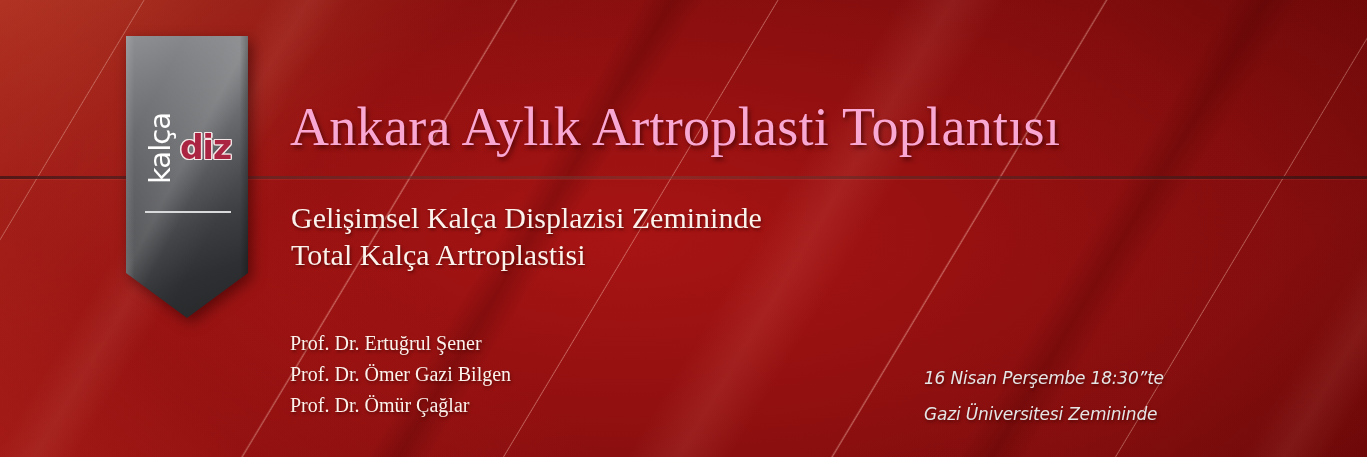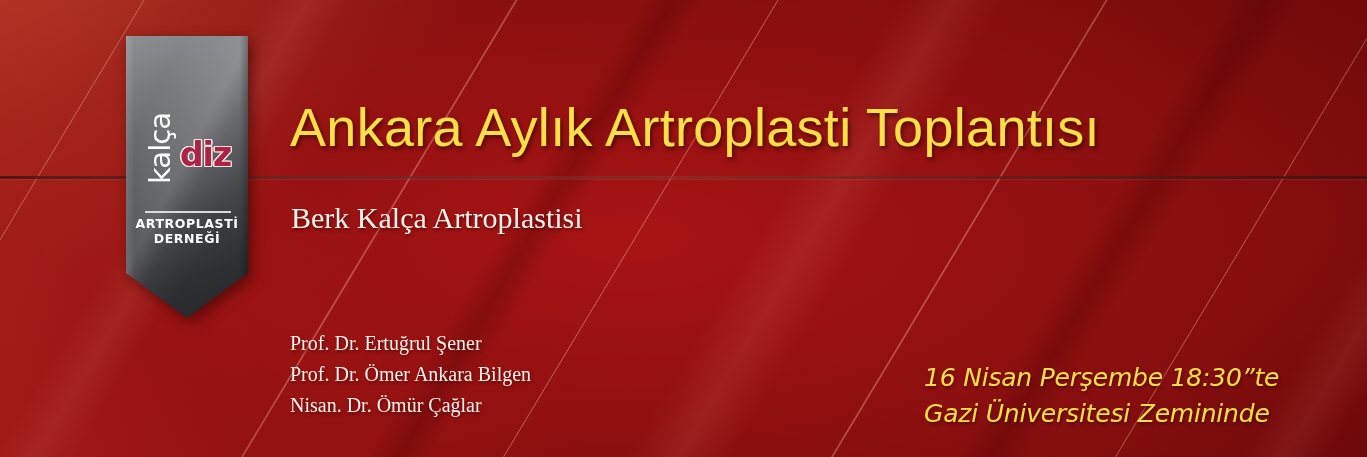--- a/index.html
+++ b/index.html
@@ -126,21 +126,21 @@
     font-family:"DejaVu Sans", sans-serif;
     font-size:29px;
     font-weight:400;
     letter-spacing:-1px;
     color:#ffffff;
     text-align:center;
     line-height:1;
   }
   .logo-diz {
     position:absolute;
-    left:54px; top:52px;
+    left:54px; top:45px;
     font-family:"DejaVu Sans", sans-serif;
     font-size:33px;
     font-weight:bold;
     letter-spacing:-1px;
     color:#ab2442;
     text-shadow:
       -1.4px 0 0 #f2e6e6, 1.4px 0 0 #f2e6e6,
       0 -1.4px 0 #f2e6e6, 0 1.4px 0 #f2e6e6,
       -1px -1px 0 #f2e6e6, 1px -1px 0 #f2e6e6,
       -1px 1px 0 #f2e6e6, 1px 1px 0 #f2e6e6;
@@ -163,24 +163,24 @@
     font-size:12.5px;
     letter-spacing:0.6px;
     line-height:15px;
     color:#ffffff;
   }
 
   
   .title {
     position:absolute;
     left:290px; top:99px;
-    font-family:Liberation Sans, sans-serif;
+    font-family:Liberation Serif, serif;
     font-size:54px;
     font-weight:400;
-    color:#fde047;
+    color:#f9a8d4;
     letter-spacing:0.3px;
     line-height:1.05;
     white-space:nowrap;
     text-shadow:2px 3px 4px rgba(45,0,0,0.62);
   }
   .subtitle {
     position:absolute;
     left:291px; top:199px;
     font-family:"Liberation Serif", serif;
     font-size:30px;
@@ -199,23 +199,23 @@
     color:#fbf2ec;
     line-height:31px;
     white-space:nowrap;
     text-shadow:1px 2px 3px rgba(45,0,0,0.5);
   }
   .event-info {
     position:absolute;
     left:924px; top:360px;
     font-family:"DejaVu Sans", sans-serif;
     font-style:italic;
-    font-size:25px;
-    font-weight:400;
-    color:#fde047;
+    font-size:17px;
+    font-weight:400;
+    color:#e5e5e5;
     line-height:36px;
     white-space:nowrap;
     letter-spacing:-0.2px;
     text-shadow:1px 2px 3px rgba(45,0,0,0.5);
   }
 </style>
 </head>
 <body>
 
 <div id="banner">
@@ -250,36 +250,33 @@
     <div class="pennant-body"></div>
     <div class="pennant-sheen"></div>
     <div class="pennant-edge"></div>
 
     <div class="logo-wordmark">
       <div class="logo-kalca">kalça</div>
       <div class="logo-diz">diz</div>
     </div>
 
     <div class="logo-rule"></div>
-    <div class="logo-sub">
-      <div>ARTROPLASTİ</div>
-      <div>DERNEĞİ</div>
-    </div>
   </div>
 
   <div class="title">Ankara Aylık Artroplasti Toplantısı</div>
 
   <div class="subtitle">
-    <div>Berk Kalça Artroplastisi</div>
+    <div>Gelişimsel Kalça Displazisi Zemininde</div>
+    <div>Total Kalça Artroplastisi</div>
   </div>
 
   <div class="speakers">
     <div>Prof. Dr. Ertuğrul Şener</div>
-    <div>Prof. Dr. Ömer Ankara Bilgen</div>
-    <div>Nisan. Dr. Ömür Çağlar</div>
+    <div>Prof. Dr. Ömer Gazi Bilgen</div>
+    <div>Prof. Dr. Ömür Çağlar</div>
   </div>
 
   <div class="event-info">
     <div>16 Nisan Perşembe 18:30”te</div>
     <div>Gazi Üniversitesi Zemininde</div>
   </div>
 
 </div>
 
 </body></html>

